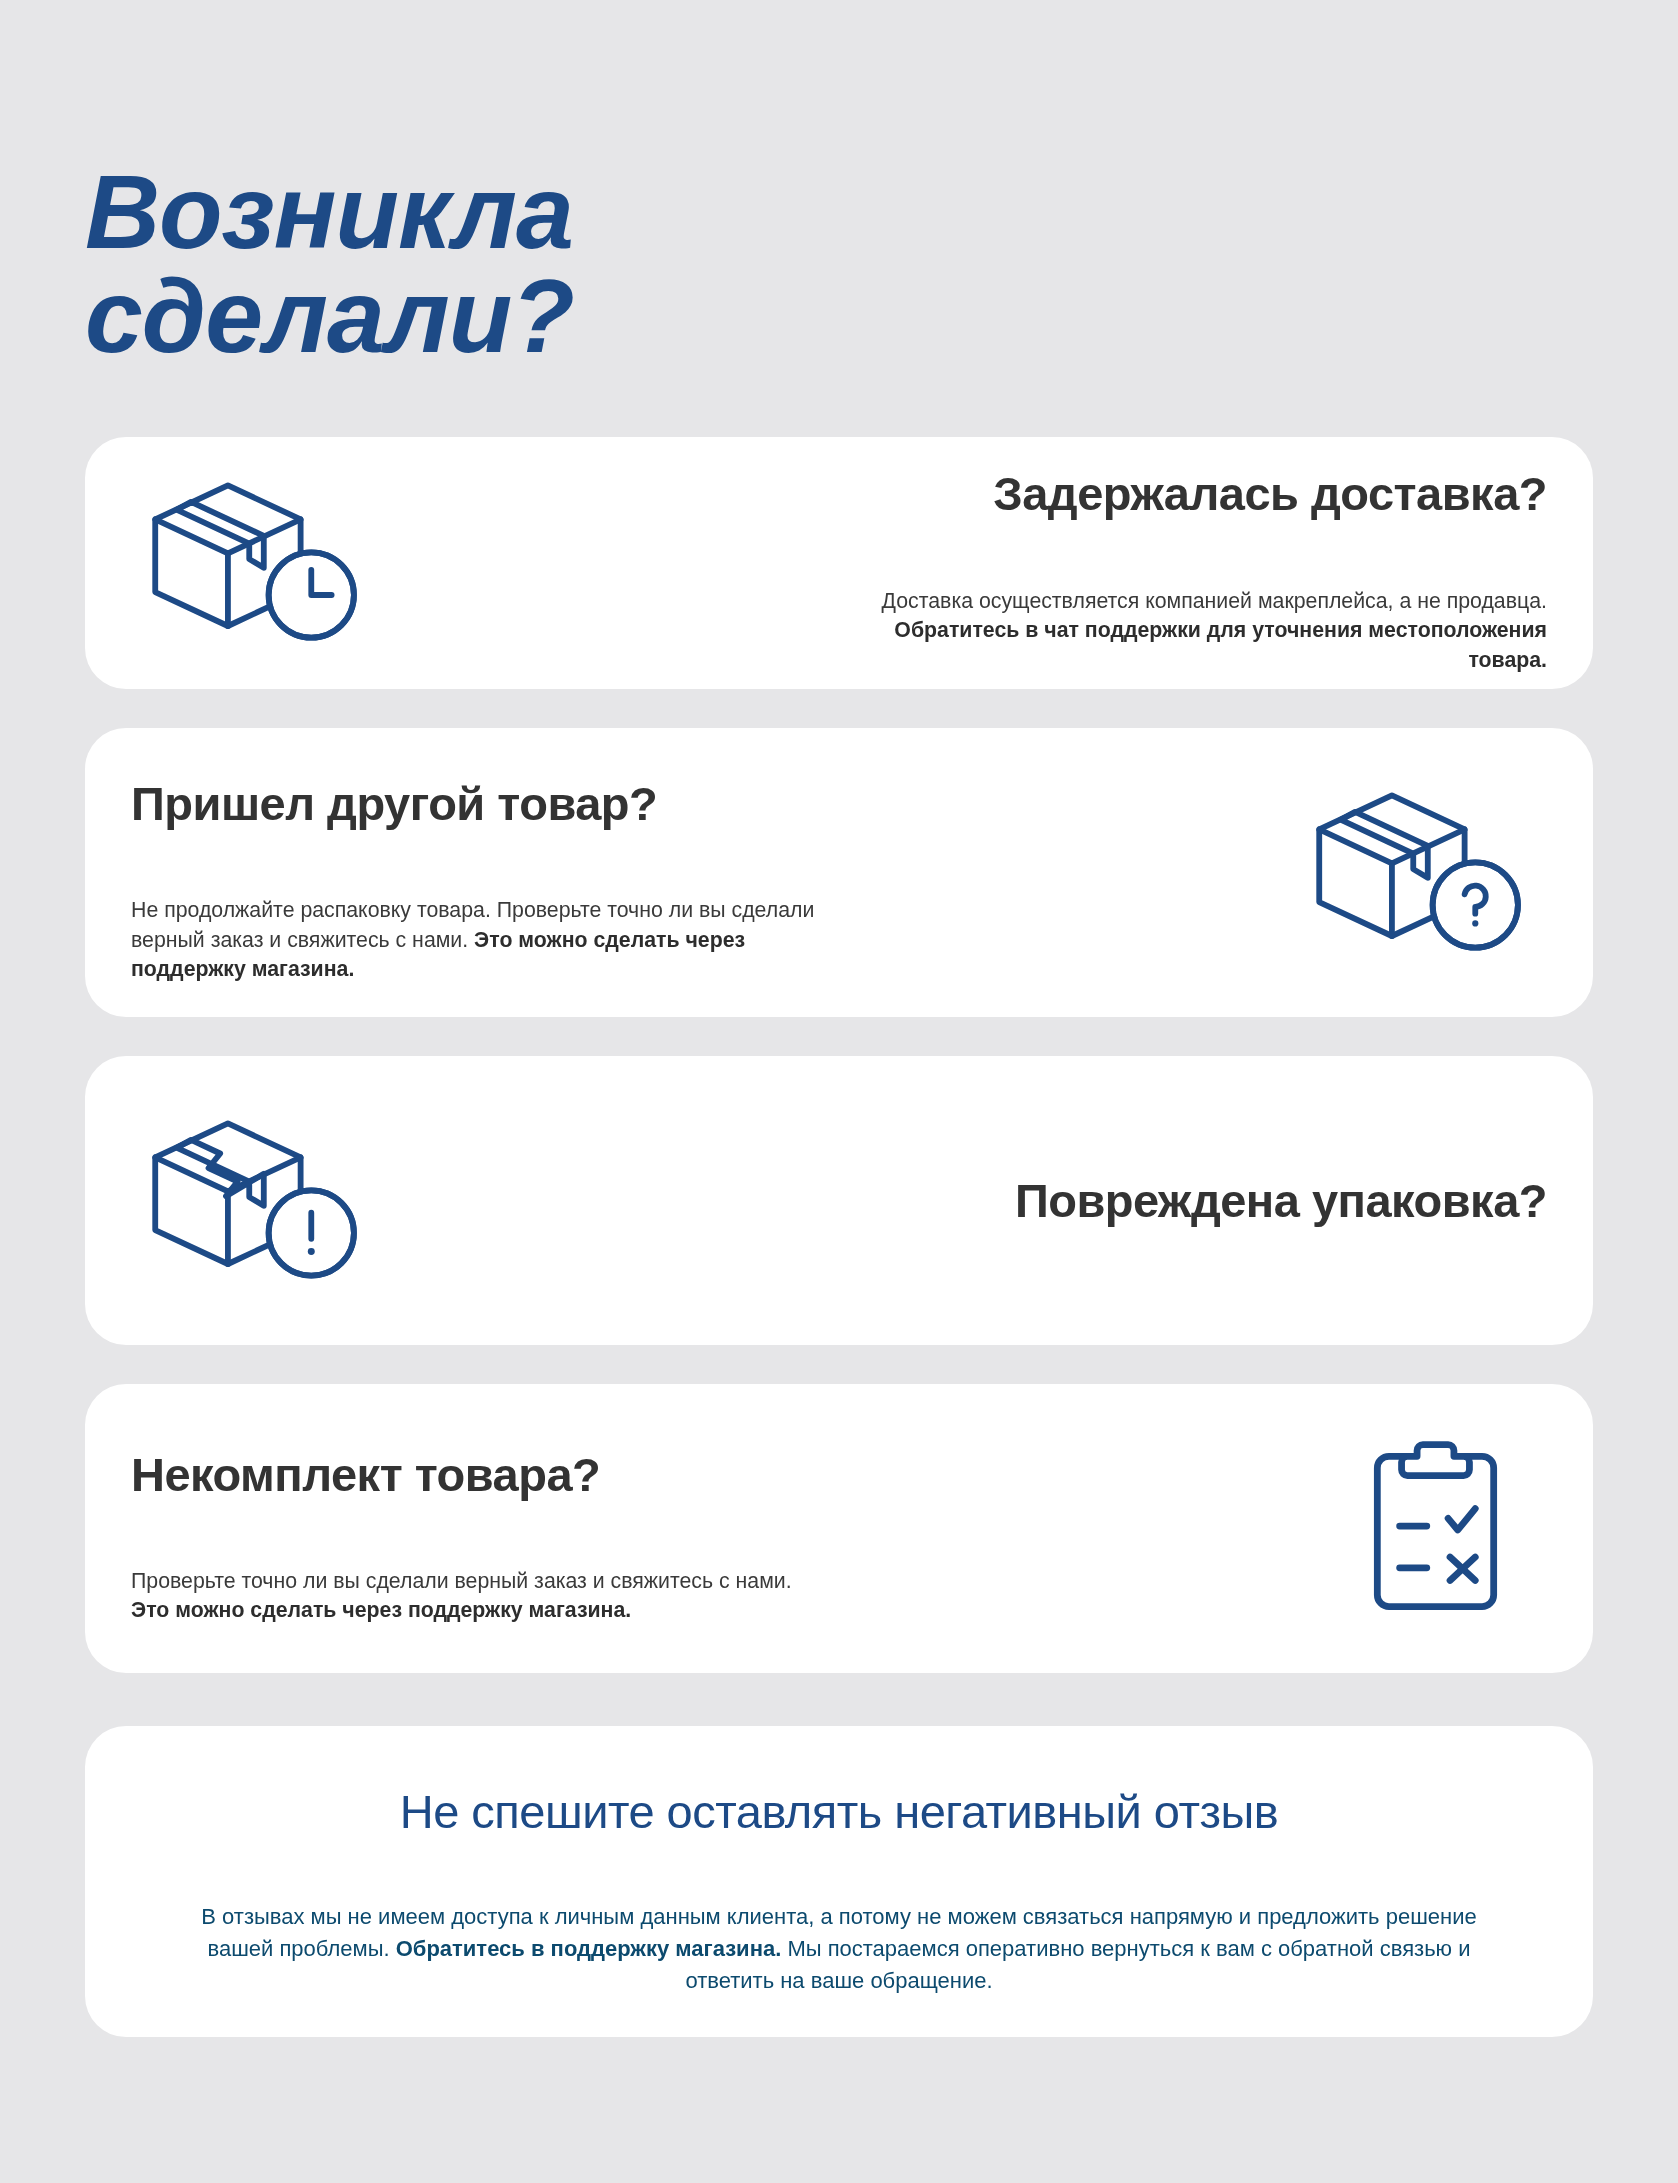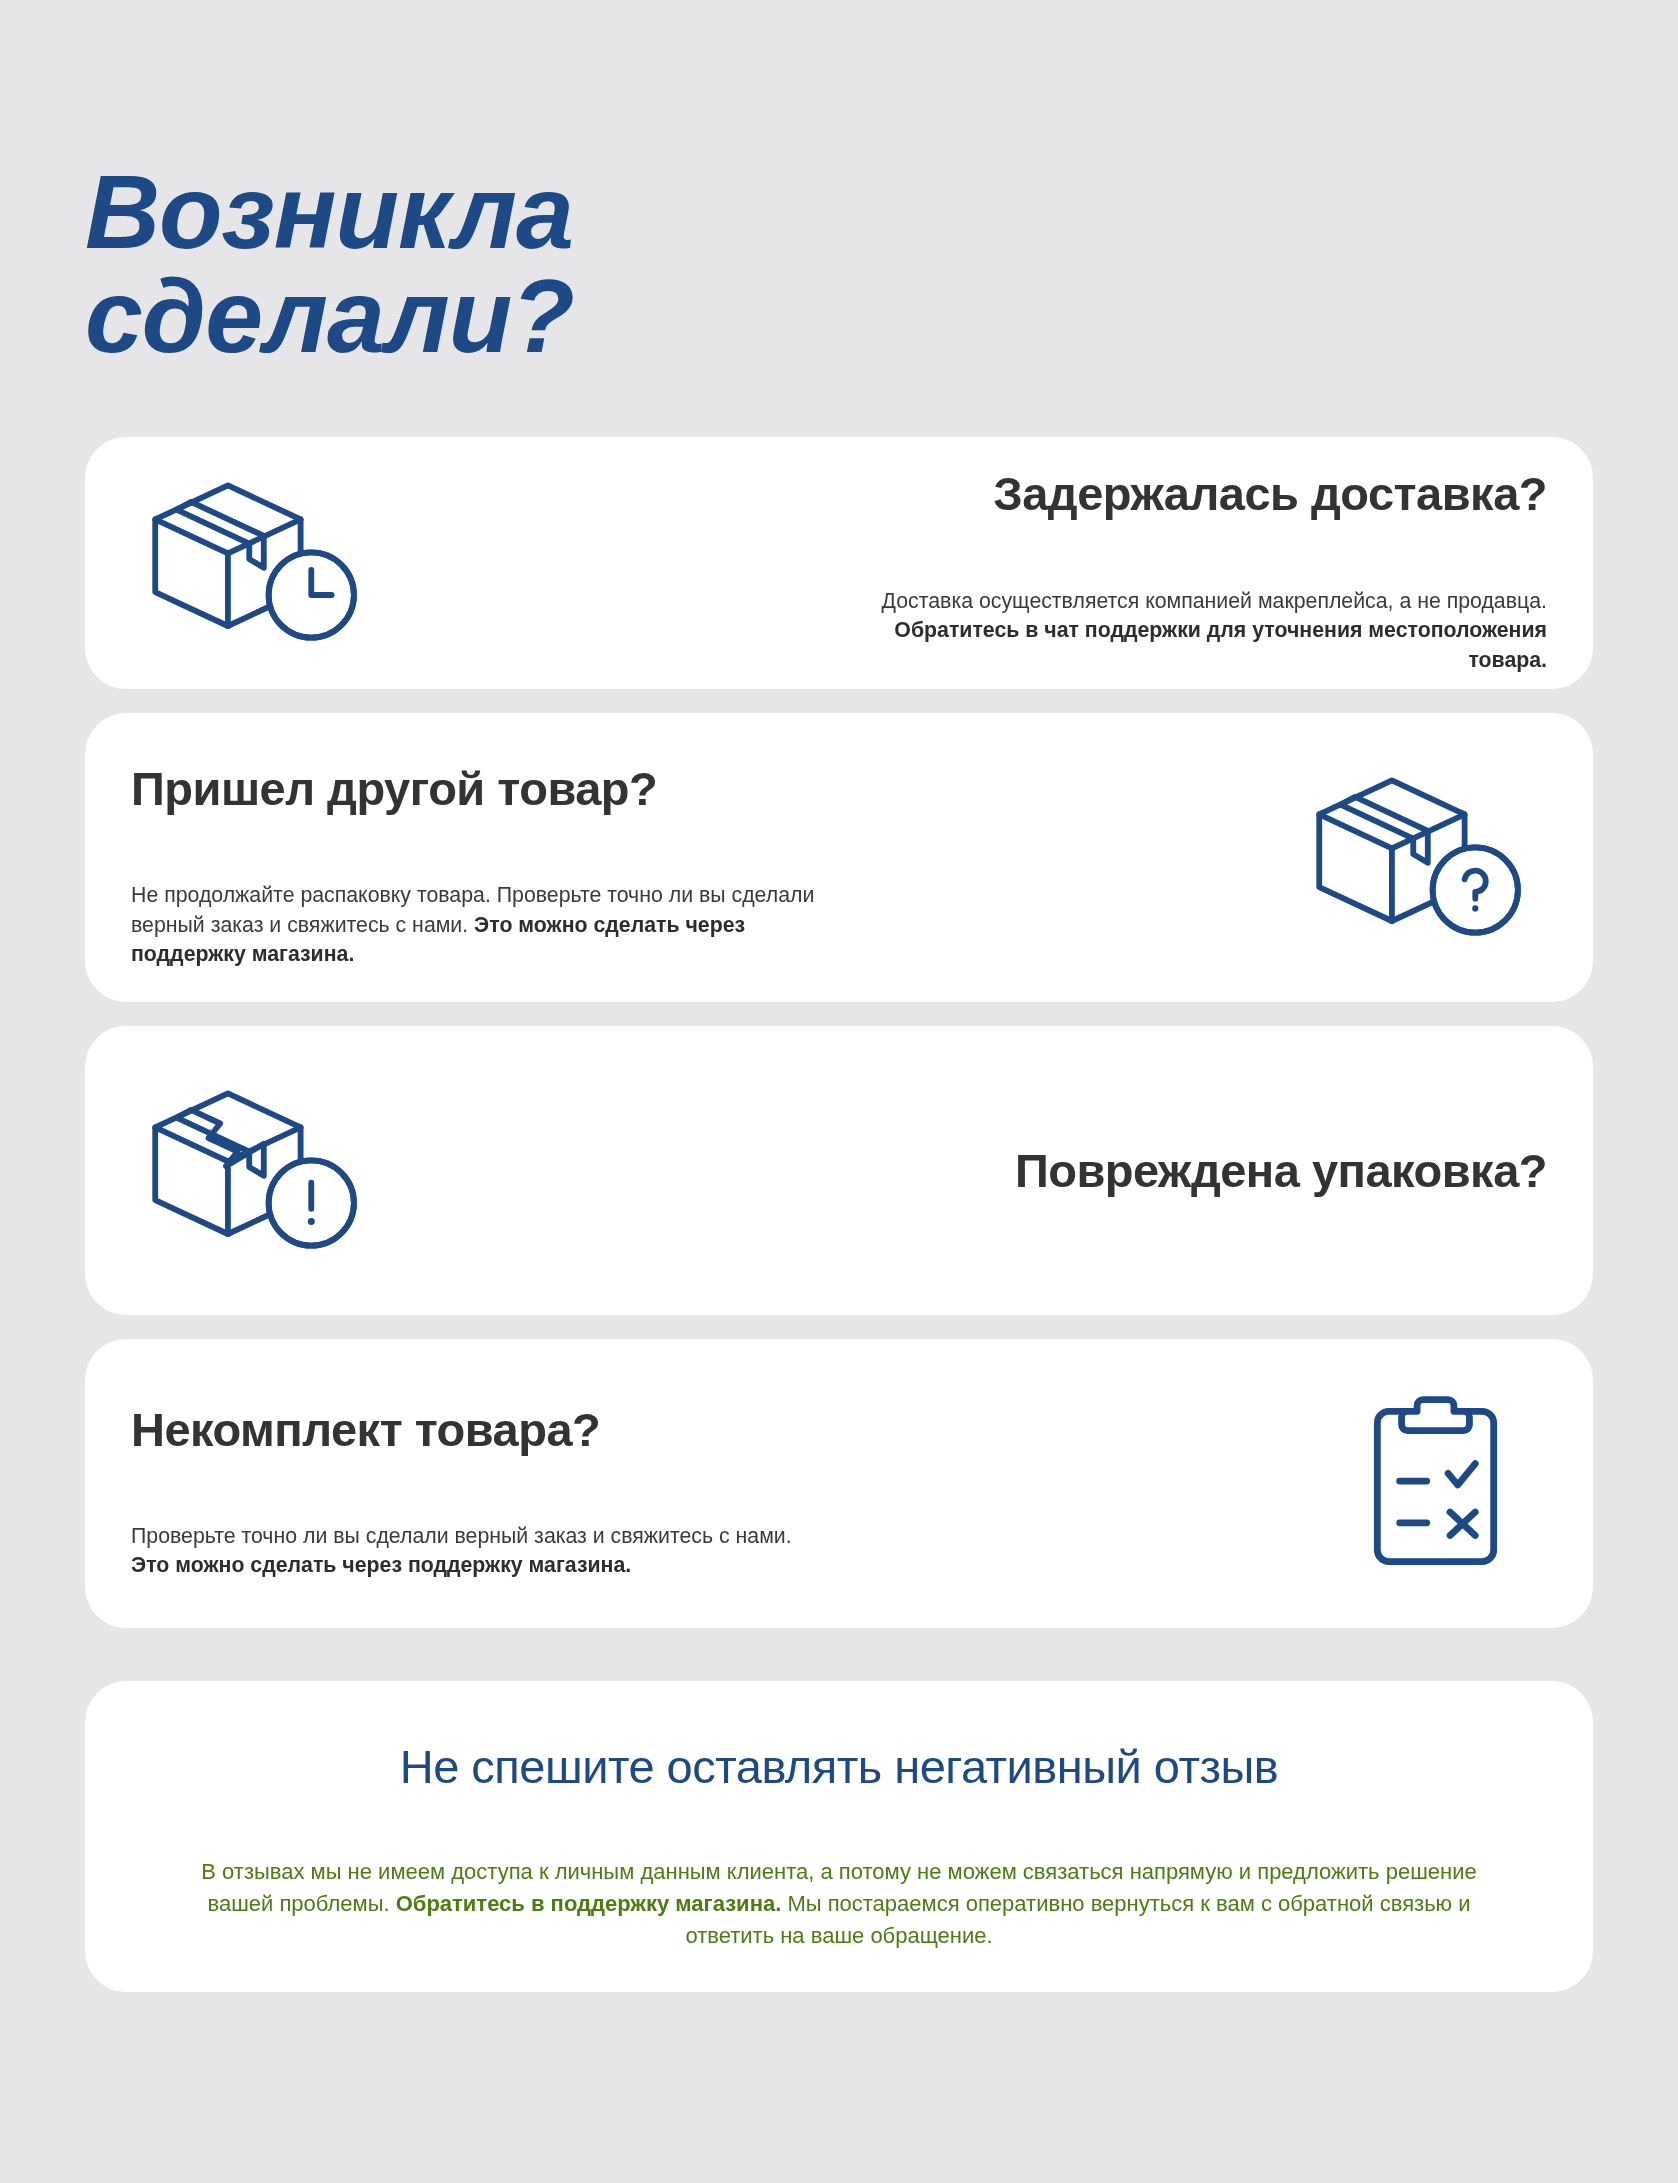--- a/index.html
+++ b/index.html
@@ -36,21 +36,21 @@
   }
   .title .line {
     display: block;
   }
 
   
   .cards {
     margin-top: 53px;
     display: flex;
     flex-direction: column;
-    gap: 24px;
+    gap: 39px;
   }
   .card {
     background: #ffffff;
     border-radius: 41px;
     box-sizing: border-box;
     display: flex;
     align-items: center;
     padding: 0 46px;
   }
   .card.h-short { height: 252px; }
@@ -114,21 +114,21 @@
   .footer-title {
     font-size: 47px;
     font-weight: 400;
     color: #1d4a86;
     letter-spacing: -0.5px;
   }
   .footer-body {
     margin-top: 23px;
     font-size: 22px;
     line-height: 1.45;
-    color: #4d7c0f;
+    color: #0c4a6e;
     max-width: 1310px;
   }
   .footer-body b { font-weight: 700; }
 
   svg { display: block; }
 </style>
 </head>
 <body>
 
 <div class="page">

